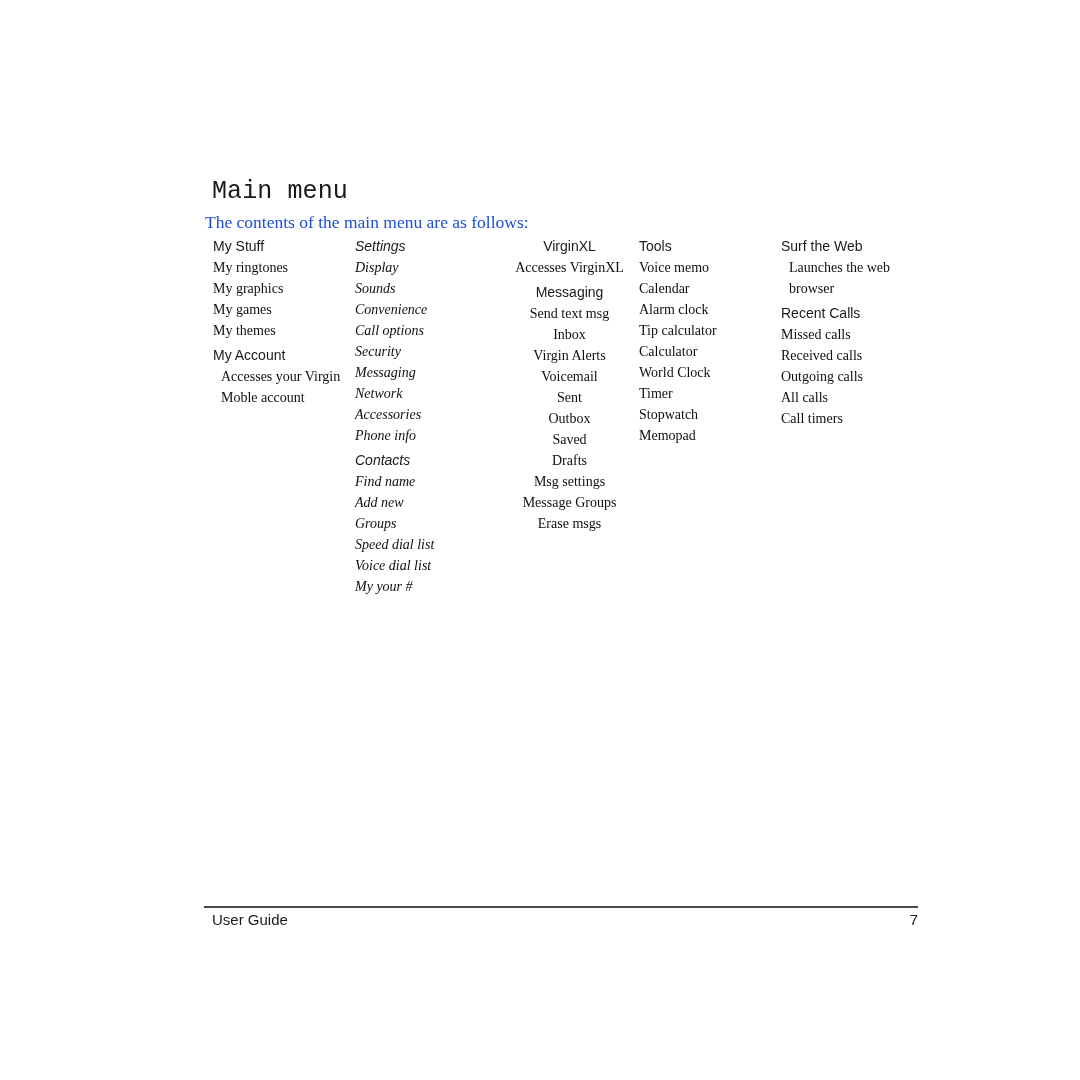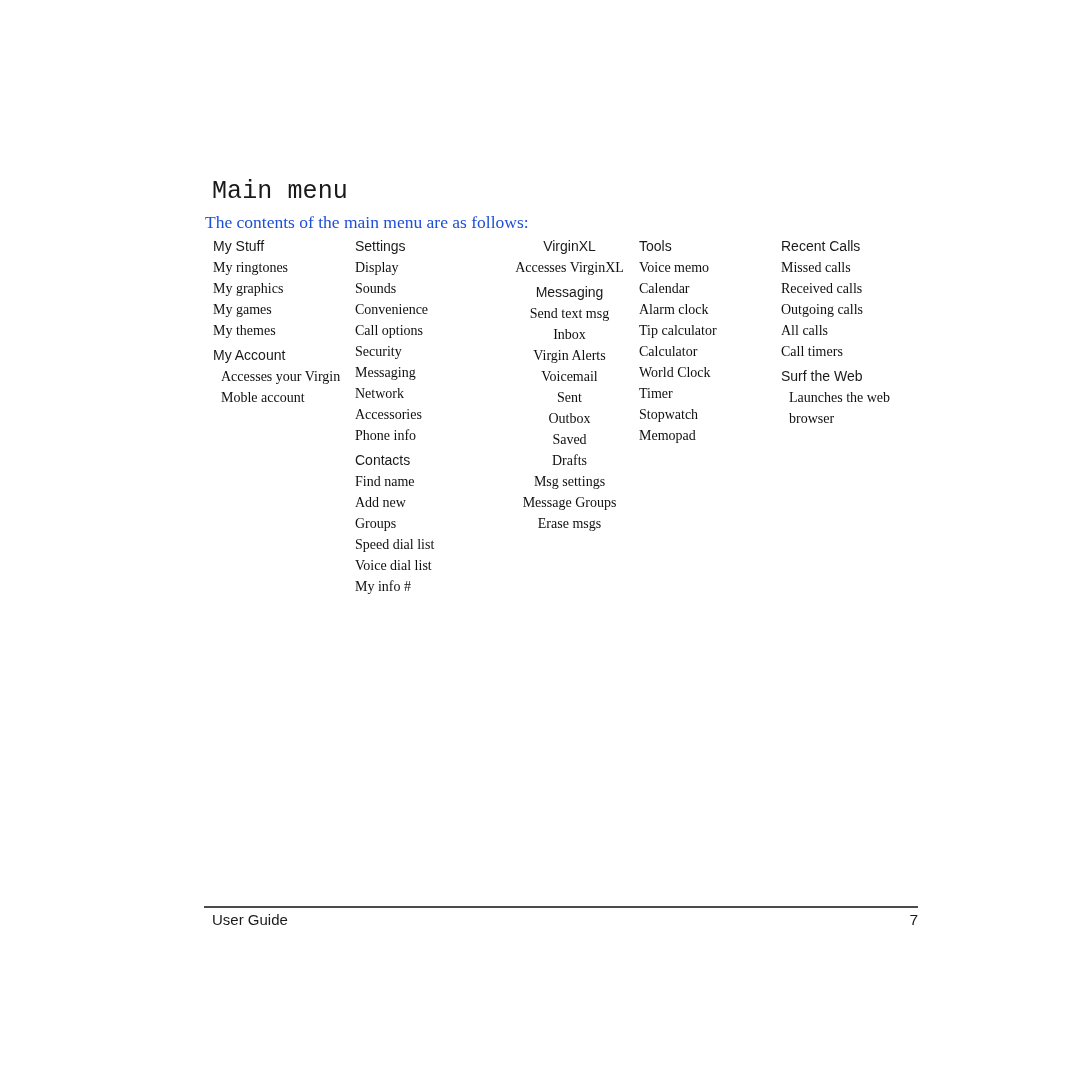--- a/index.html
+++ b/index.html
@@ -56,21 +56,21 @@
     top: 236px;
     width: 710px;
   }
 
   .menu-column {
     position: absolute;
     top: 0;
     width: 142px;
   }
   .menu-column.c0 { left: 0px;   width: 145px; }
-  .menu-column.c1 { left: 142px; }
+  .menu-column.c1 { left: 142px; font-style: italic; }
   .menu-column.c2 { left: 284px; width: 145px; text-align: center; }
   .menu-column.c3 { left: 426px; }
   .menu-column.c4 { left: 568px; width: 142px; }
 
   .menu-group { margin: 0; }
   .menu-group + .menu-group { margin-top: 4px; }
 
   .group-header {
     font-family: "Liberation Sans", sans-serif;
     font-size: 14px;
@@ -158,21 +158,21 @@
           <div class="group-item">Accessories</div>
           <div class="group-item">Phone info</div>
         </div>
         <div class="menu-group">
           <div class="group-header">Contacts</div>
           <div class="group-item">Find name</div>
           <div class="group-item">Add new</div>
           <div class="group-item">Groups</div>
           <div class="group-item">Speed dial list</div>
           <div class="group-item">Voice dial list</div>
-          <div class="group-item">My info #</div>
+          <div class="group-item">My your #</div>
         </div>
       </div>
       <div class="menu-column c2">
         <div class="menu-group">
           <div class="group-header">VirginXL</div>
           <div class="group-item">Accesses VirginXL</div>
         </div>
         <div class="menu-group">
           <div class="group-header">Messaging</div>
           <div class="group-item">Send text msg</div>
@@ -197,31 +197,31 @@
           <div class="group-item">Tip calculator</div>
           <div class="group-item">Calculator</div>
           <div class="group-item">World Clock</div>
           <div class="group-item">Timer</div>
           <div class="group-item">Stopwatch</div>
           <div class="group-item">Memopad</div>
         </div>
       </div>
       <div class="menu-column c4">
         <div class="menu-group">
+          <div class="group-header">Surf the Web</div>
+          <div class="group-item wrap">Launches the web browser</div>
+        </div>
+        <div class="menu-group">
           <div class="group-header">Recent Calls</div>
           <div class="group-item">Missed calls</div>
           <div class="group-item">Received calls</div>
           <div class="group-item">Outgoing calls</div>
           <div class="group-item">All calls</div>
           <div class="group-item">Call timers</div>
         </div>
-        <div class="menu-group">
-          <div class="group-header">Surf the Web</div>
-          <div class="group-item wrap">Launches the web browser</div>
-        </div>
       </div>
     </div>
 
   <div class="footer-rule"></div>
 
   <div class="footer-left">User Guide</div>
 
   <div class="footer-right">7</div>
 
 </div>

